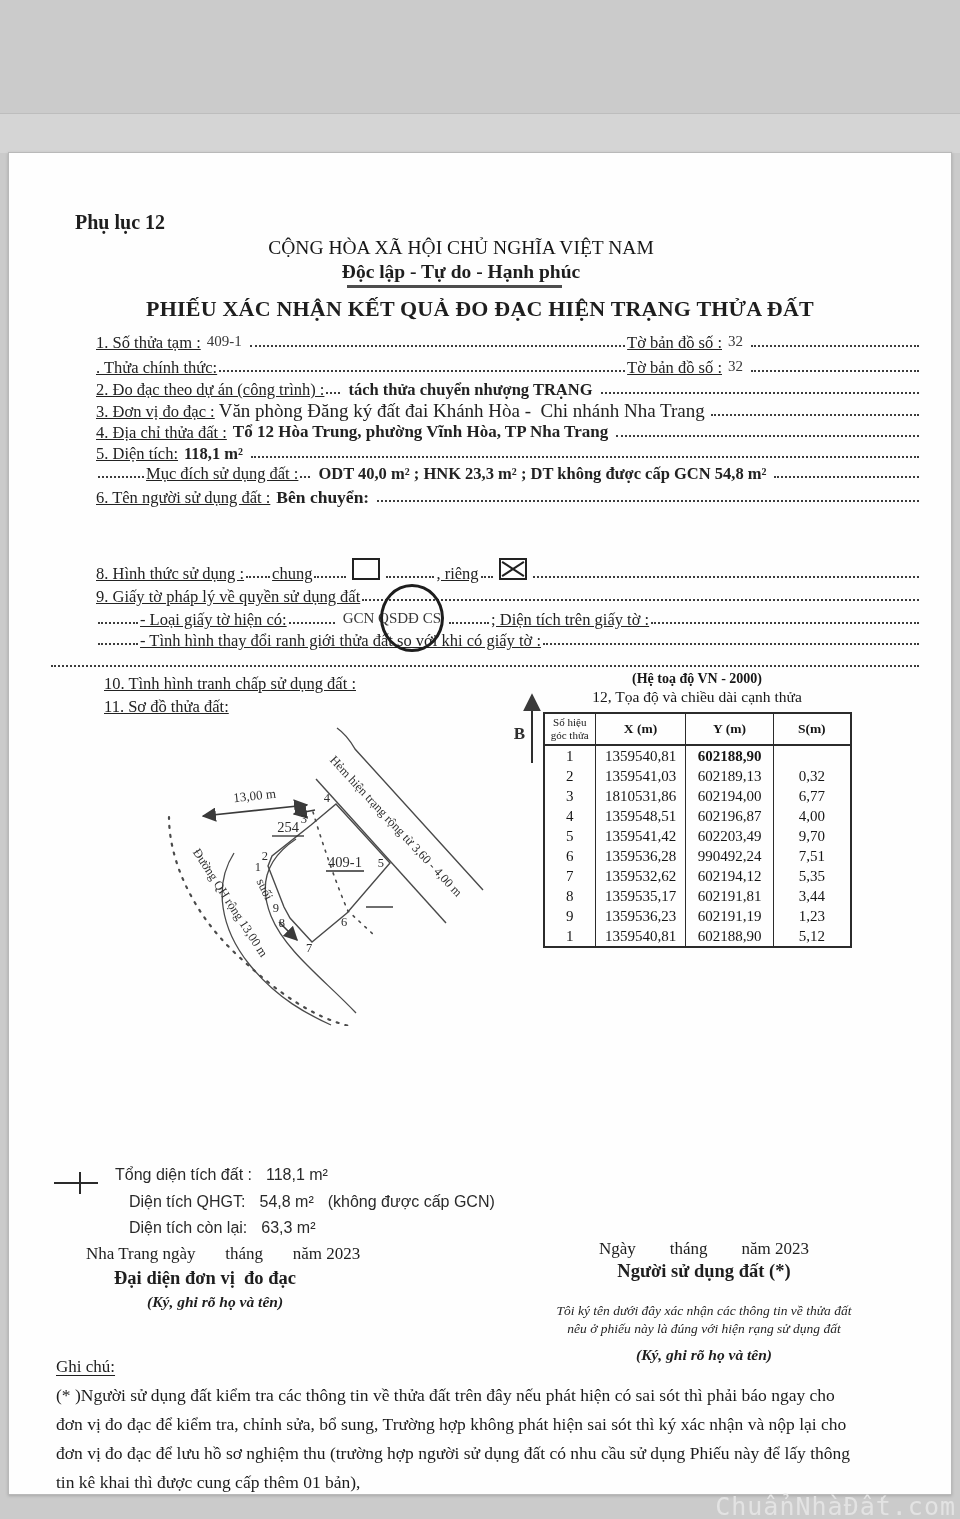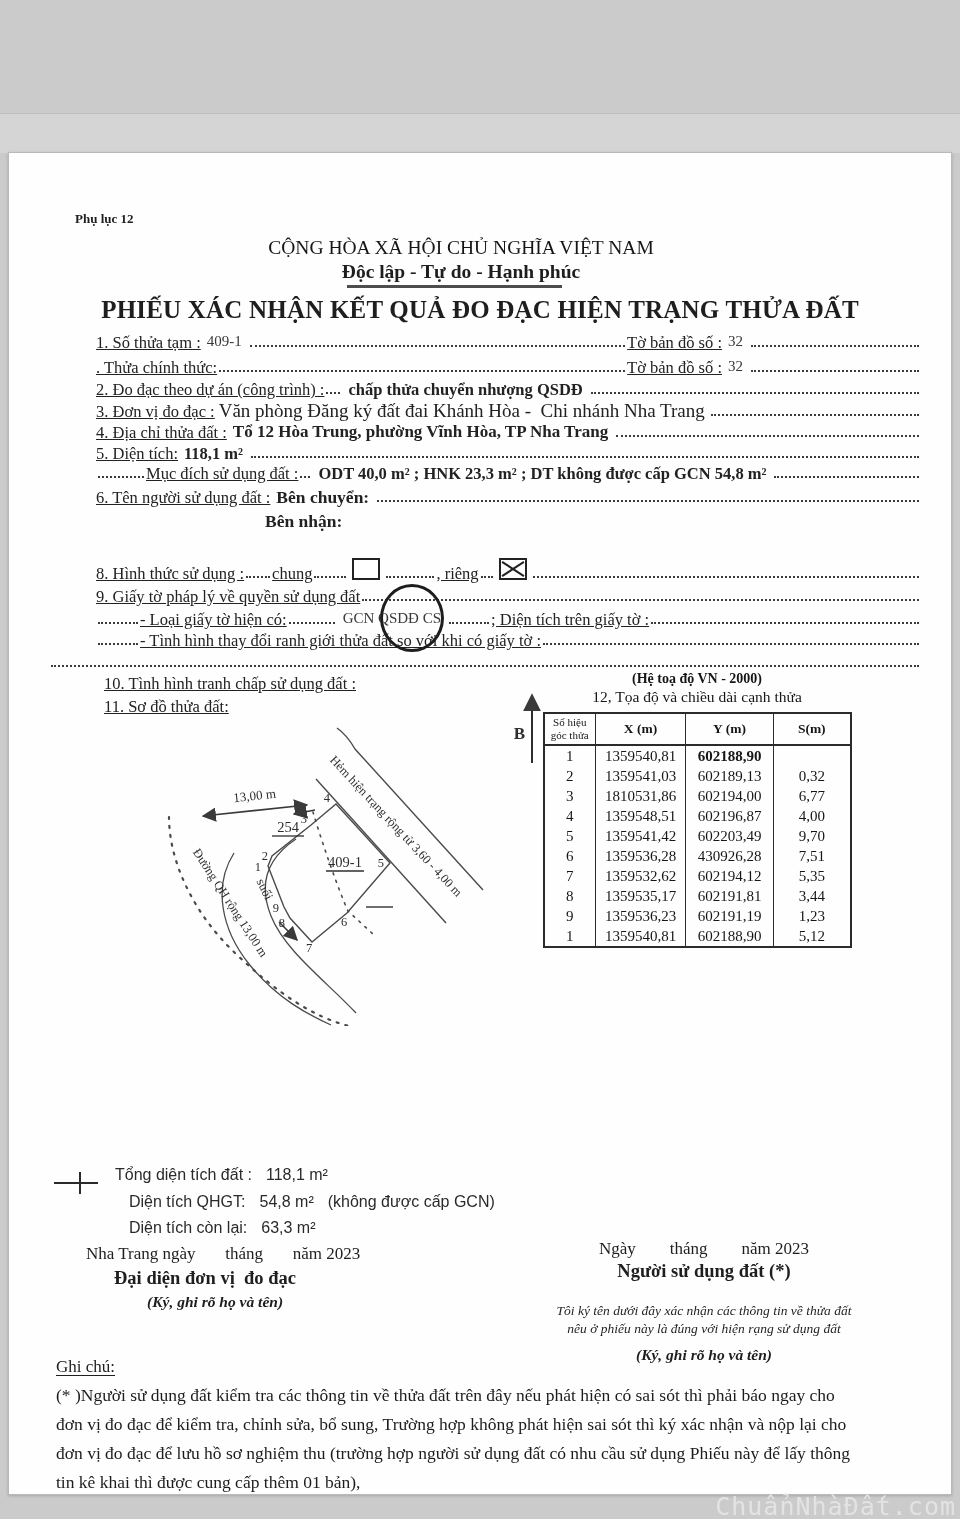--- a/index.html
+++ b/index.html
@@ -7,26 +7,26 @@
          font-family:"Liberation Serif",serif;}
   
   .pdf-header{position:absolute;left:0;top:0;width:960px;height:113px;background:#ffffff;}
   .pdf-title{position:absolute;left:36px;top:14px;font-family:"Liberation Sans",sans-serif;
              font-weight:700;font-size:61px;letter-spacing:-3px;color:#0d0d0d;}
   .gray-band{position:absolute;left:0;top:113px;width:960px;height:39px;background:#d5d5d5;
              border-top:1px solid #bdbdbd;}
   
   .page{position:absolute;left:8px;top:152px;width:942px;height:1341px;background:#fefefe;
         border:1px solid #b9b9b9;box-shadow:0 1px 3px rgba(0,0,0,.18);color:#1e1e1e;}
-  .appendix{position:absolute;left:66px;top:58px;font-weight:700;font-size:13px;}
+  .appendix{position:absolute;left:66px;top:58px;font-weight:700;font-size:20px;}
   .nat1{position:absolute;left:0;right:38px;top:84px;text-align:center;font-size:19.5px;color:#161616;}
   .nat2{position:absolute;left:0;right:38px;top:108px;text-align:center;font-size:19.5px;font-weight:600;}
   .sep{position:absolute;left:338px;top:132px;width:215px;height:3px;background:#4d4d4d;}
   .doc-title{position:absolute;left:0;right:0;top:143px;text-align:center;
-             font-weight:700;font-size:25px;letter-spacing:.2px;}
+             font-weight:700;font-size:22px;letter-spacing:.2px;}
   
   .frow{position:absolute;left:87px;right:30px;height:22px;display:flex;align-items:flex-end;
         font-size:16.5px;color:#222;}
   .lbl{white-space:pre;line-height:1.05;text-decoration:underline;}
   .ld{border-bottom:2px dotted #3c3c3c;margin:0 2px 4px 2px;}
   .grow{flex:1;}
   .hw{font-size:15px;color:#383838;white-space:pre;line-height:1.05;position:relative;top:-1px;margin:0 6px;}
   .bv{font-weight:700;white-space:pre;line-height:1.05;margin:0 6px;}
   .mid{font-size:19px;white-space:pre;line-height:1;margin:0 4px;}
   .cb{display:inline-block;width:24px;height:18px;border:2px solid #222;margin:0 4px 2px 4px;background:#fff;}
@@ -94,21 +94,21 @@
       <span class="lbl">. Thửa chính thức:</span>
       <span class="ld grow"></span>
       <span class="lbl">Tờ bản đồ số :</span>
       <span class="hw">32</span>
       <span class="ld" style="width:168px"></span>
     </div>
 
     <div class="frow" style="top:223px">
       <span class="lbl">2. Đo đạc theo dự án (công trình) :</span>
       <span class="ld" style="width:14px"></span>
-      <span class="bv">chấp thửa chuyển nhượng QSDĐ</span>
+      <span class="bv">tách thửa chuyển nhượng TRẠNG</span>
       <span class="ld grow"></span>
     </div>
 
     <div class="frow" style="top:243px;height:24px">
       <span class="lbl">3. Đơn vị đo đạc :</span>
       <span class="mid">Văn phòng Đăng ký đất đai Khánh Hòa -  Chi nhánh Nha Trang</span>
       <span class="ld grow"></span>
     </div>
 
     <div class="frow" style="top:266px">
@@ -130,23 +130,20 @@
       <span class="bv">ODT 40,0 m² ; HNK 23,3 m² ; DT không được cấp GCN 54,8 m²</span>
       <span class="ld grow"></span>
     </div>
 
     <div class="frow" style="top:331px">
       <span class="lbl">6. Tên người sử dụng đất :</span>
       <span class="bv" style="font-size:17.5px">Bên chuyển:</span>
       <span class="ld grow"></span>
     </div>
 
-    <div class="frow" style="top:355px;left:250px">
-      <span class="bv" style="font-size:17.5px">Bên nhận:</span>
-    </div>
 
 
     <div class="frow" style="top:407px">
       <span class="lbl">8. Hình thức sử dụng :</span>
       <span class="ld" style="width:24px"></span>
       <span class="lbl">chung</span>
       <span class="ld" style="width:32px"></span>
       <span class="cb"></span>
       <span class="ld" style="width:48px"></span>
       <span class="lbl">, riêng</span>
@@ -236,21 +233,21 @@
             </tr>
           <tr>
               <td>5</td>
               <td>1359541,42</td>
               <td>602203,49</td>
               <td>9,70</td>
             </tr>
           <tr>
               <td>6</td>
               <td>1359536,28</td>
-              <td>430926,28</td>
+              <td>990492,24</td>
               <td>7,51</td>
             </tr>
           <tr>
               <td>7</td>
               <td>1359532,62</td>
               <td>602194,12</td>
               <td>5,35</td>
             </tr>
           <tr>
               <td>8</td>

